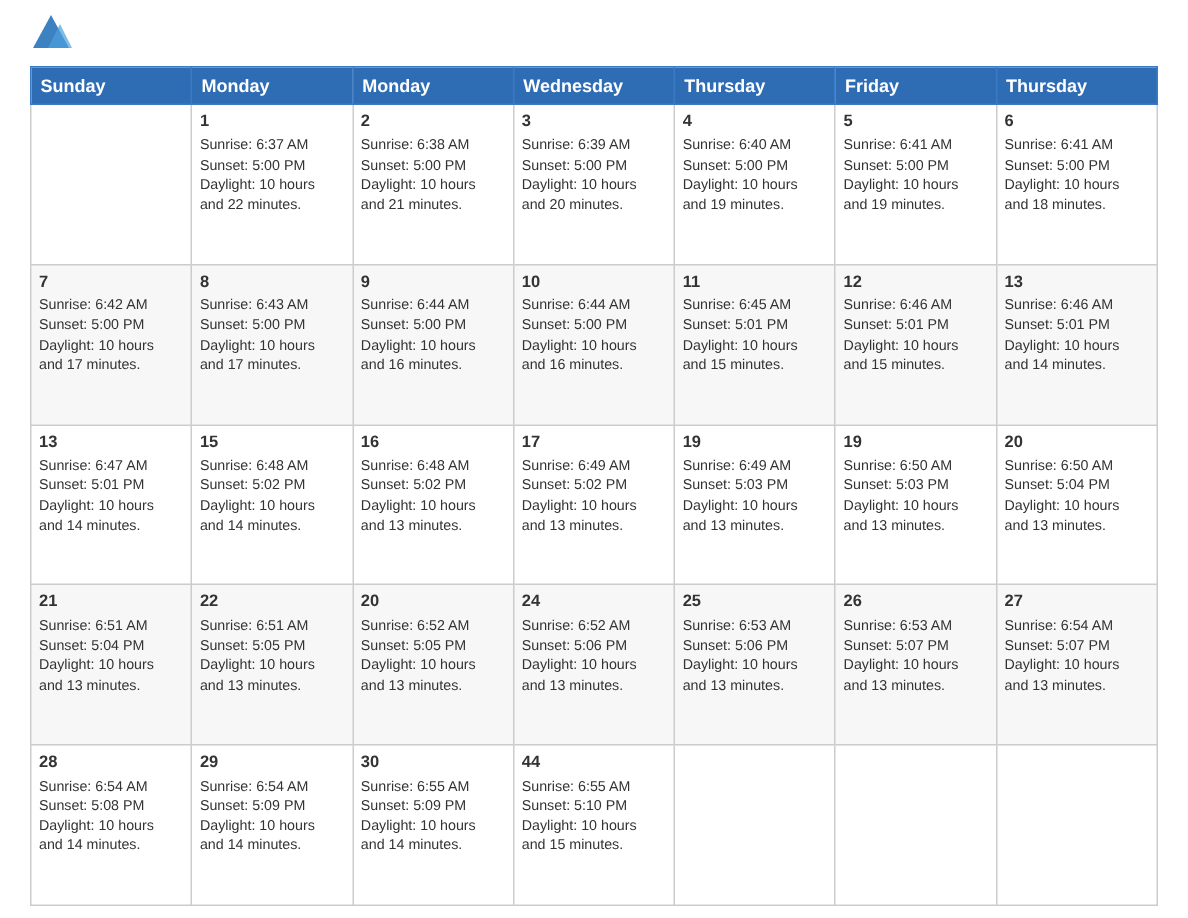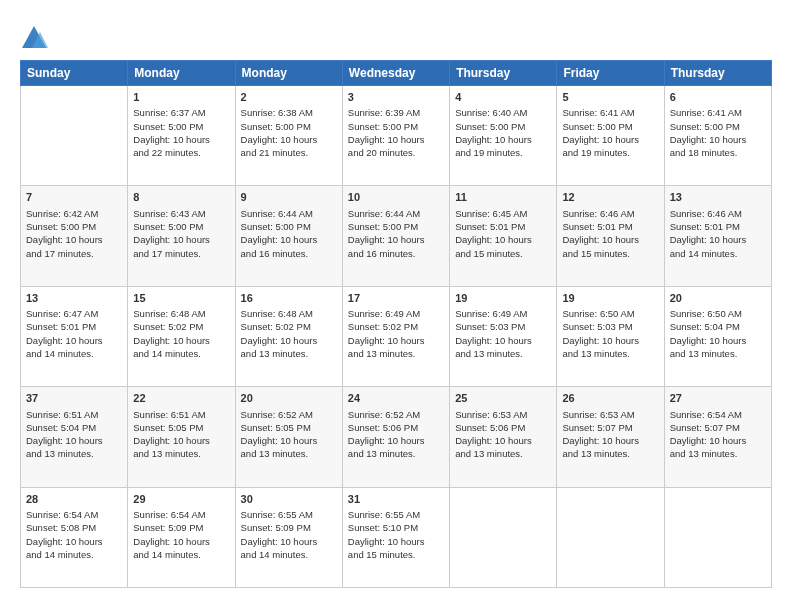--- a/index.html
+++ b/index.html
@@ -6,21 +6,21 @@
     body {
       width: 792px;
       height: 612px;
       font-family: Arial, sans-serif;
       background: #fff;
       overflow: hidden;
     }
     .page {
       width: 792px;
       height: 612px;
-      padding: 24px 20px;
+      padding: 8px 20px;
       display: flex;
       flex-direction: column;
     }
     .header {
       display: flex;
       justify-content: space-between;
       align-items: flex-start;
       margin-bottom: 8px;
     }
     .logo {
@@ -221,21 +221,21 @@
             <span class="day-num">19</span>
             <div class="day-info">Sunrise: 6:50 AM<br>Sunset: 5:03 PM<br>Daylight: 10 hours<br>and 13 minutes.</div>
           </td>
           <td>
             <span class="day-num">20</span>
             <div class="day-info">Sunrise: 6:50 AM<br>Sunset: 5:04 PM<br>Daylight: 10 hours<br>and 13 minutes.</div>
           </td>
         </tr>
         <tr>
           <td>
-            <span class="day-num">37</span>
+            <span class="day-num">21</span>
             <div class="day-info">Sunrise: 6:51 AM<br>Sunset: 5:04 PM<br>Daylight: 10 hours<br>and 13 minutes.</div>
           </td>
           <td>
             <span class="day-num">22</span>
             <div class="day-info">Sunrise: 6:51 AM<br>Sunset: 5:05 PM<br>Daylight: 10 hours<br>and 13 minutes.</div>
           </td>
           <td>
             <span class="day-num">20</span>
             <div class="day-info">Sunrise: 6:52 AM<br>Sunset: 5:05 PM<br>Daylight: 10 hours<br>and 13 minutes.</div>
           </td>
@@ -263,21 +263,21 @@
           </td>
           <td>
             <span class="day-num">29</span>
             <div class="day-info">Sunrise: 6:54 AM<br>Sunset: 5:09 PM<br>Daylight: 10 hours<br>and 14 minutes.</div>
           </td>
           <td>
             <span class="day-num">30</span>
             <div class="day-info">Sunrise: 6:55 AM<br>Sunset: 5:09 PM<br>Daylight: 10 hours<br>and 14 minutes.</div>
           </td>
           <td>
-            <span class="day-num">31</span>
+            <span class="day-num">44</span>
             <div class="day-info">Sunrise: 6:55 AM<br>Sunset: 5:10 PM<br>Daylight: 10 hours<br>and 15 minutes.</div>
           </td>
           <td class="empty-cell"></td>
           <td class="empty-cell"></td>
           <td class="empty-cell"></td>
         </tr>
       </tbody>
   </table>
 </div>
 

